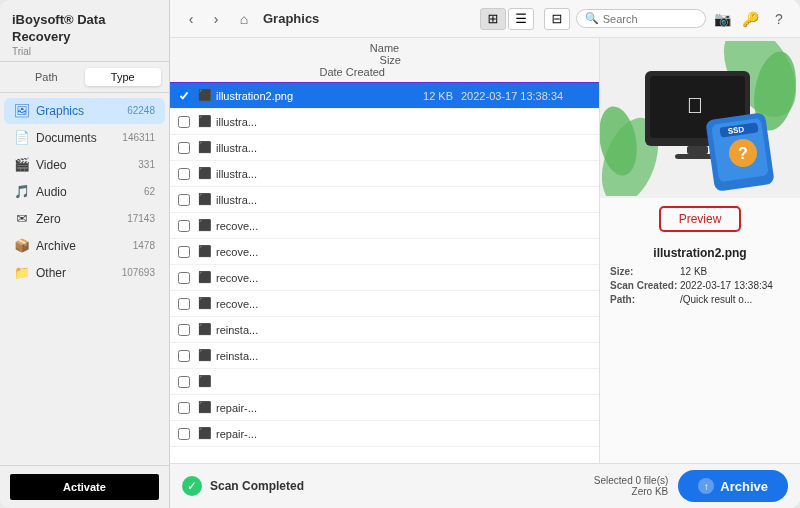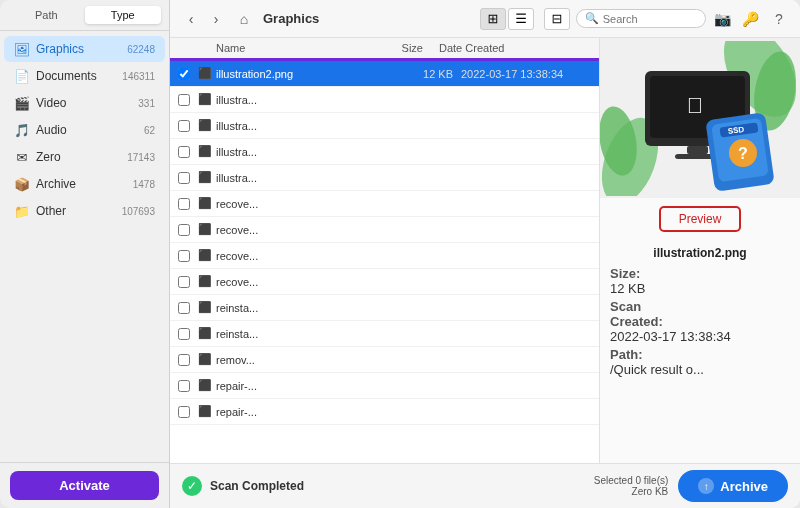--- a/index.html
+++ b/index.html
@@ -113,25 +113,25 @@
     }
 
     .sidebar-activate {
       padding: 8px 10px;
       border-top: 1px solid #d5d5d5;
     }
 
     .activate-btn {
       width: 100%;
       padding: 7px;
-      background: #6d28d9;
+      background: #000000;
       border: none;
-      border-radius: 8px;
+      border-radius: 2px;
       color: white;
-      font-size: 13px;
+      font-size: 11px;
       font-weight: 600;
       cursor: pointer;
     }
 
     
     .main {
       flex: 1;
       display: flex;
       flex-direction: column;
       background: #fff;
@@ -273,24 +273,25 @@
       flex-direction: column;
       border-right: 1px solid #e0e0e0;
       overflow: hidden;
     }
 
     .file-list-header {
       display: flex;
       align-items: center;
       padding: 4px 8px;
       background: #f5f5f5;
-      border-bottom: 3px solid #6d28d9;
+      border-bottom: 1px solid #6d28d9;
       font-size: 11px;
       color: #555;
       font-weight: 500;
+      flex-direction: column;
     }
 
     .col-checkbox { width: 20px; }
     .col-icon { width: 18px; }
     .col-name { flex: 1; }
     .col-size { width: 65px; text-align: right; padding-right: 16px; }
     .col-date { width: 130px; }
     .col-action { width: 22px; }
 
     .file-list {
@@ -398,22 +399,21 @@
       font-weight: 600;
       color: #222;
       margin-bottom: 6px;
       text-align: center;
     }
 
     .preview-detail {
       display: flex;
       margin-bottom: 3px;
       color: #444;
-      font-size: 13px;
-      flex-direction: column;
+      font-size: 10px;
     }
 
     .preview-detail-label {
       font-weight: 600;
       color: #555;
       width: 70px;
       flex-shrink: 0;
     }
 
     .preview-detail-value {
@@ -497,20 +497,24 @@
 
     
     ::-webkit-scrollbar { width: 4px; }
     ::-webkit-scrollbar-track { background: transparent; }
     ::-webkit-scrollbar-thumb { background: #ccc; border-radius: 2px; }
   </style>
 </head>
 <body>
 
 <div class="sidebar">
+  <div class="sidebar-header">
+    <div class="app-title">iBoysoft® Data Recovery</div>
+    <div class="app-subtitle">Trial</div>
+  </div>
 
   <div class="sidebar-tabs">
     <div class="sidebar-tab">Path</div>
     <div class="sidebar-tab active">Type</div>
   </div>
 
   <div class="sidebar-items">
 
   <div class="sidebar-item active">
     <span class="sidebar-item-icon">🖼</span>
@@ -688,21 +692,20 @@
     <div class="file-type-icon col-icon">⬛</div>
     <div class="file-name col-name">reinsta...</div>
     <div class="file-size col-size"></div>
     <div class="file-date col-date"></div>
   </div>
           <div class="file-row">
     <div class="file-checkbox col-checkbox">
       <input type="checkbox" style="width: 12px; height: 12px;">
     </div>
     <div class="file-type-icon col-icon">⬛</div>
-    <div class="file-name col-name">remov...</div>
     <div class="file-size col-size"></div>
     <div class="file-date col-date"></div>
   </div>
           <div class="file-row">
     <div class="file-checkbox col-checkbox">
       <input type="checkbox" style="width: 12px; height: 12px;">
     </div>
     <div class="file-type-icon col-icon">⬛</div>
     <div class="file-name col-name">repair-...</div>
     <div class="file-size col-size"></div>

